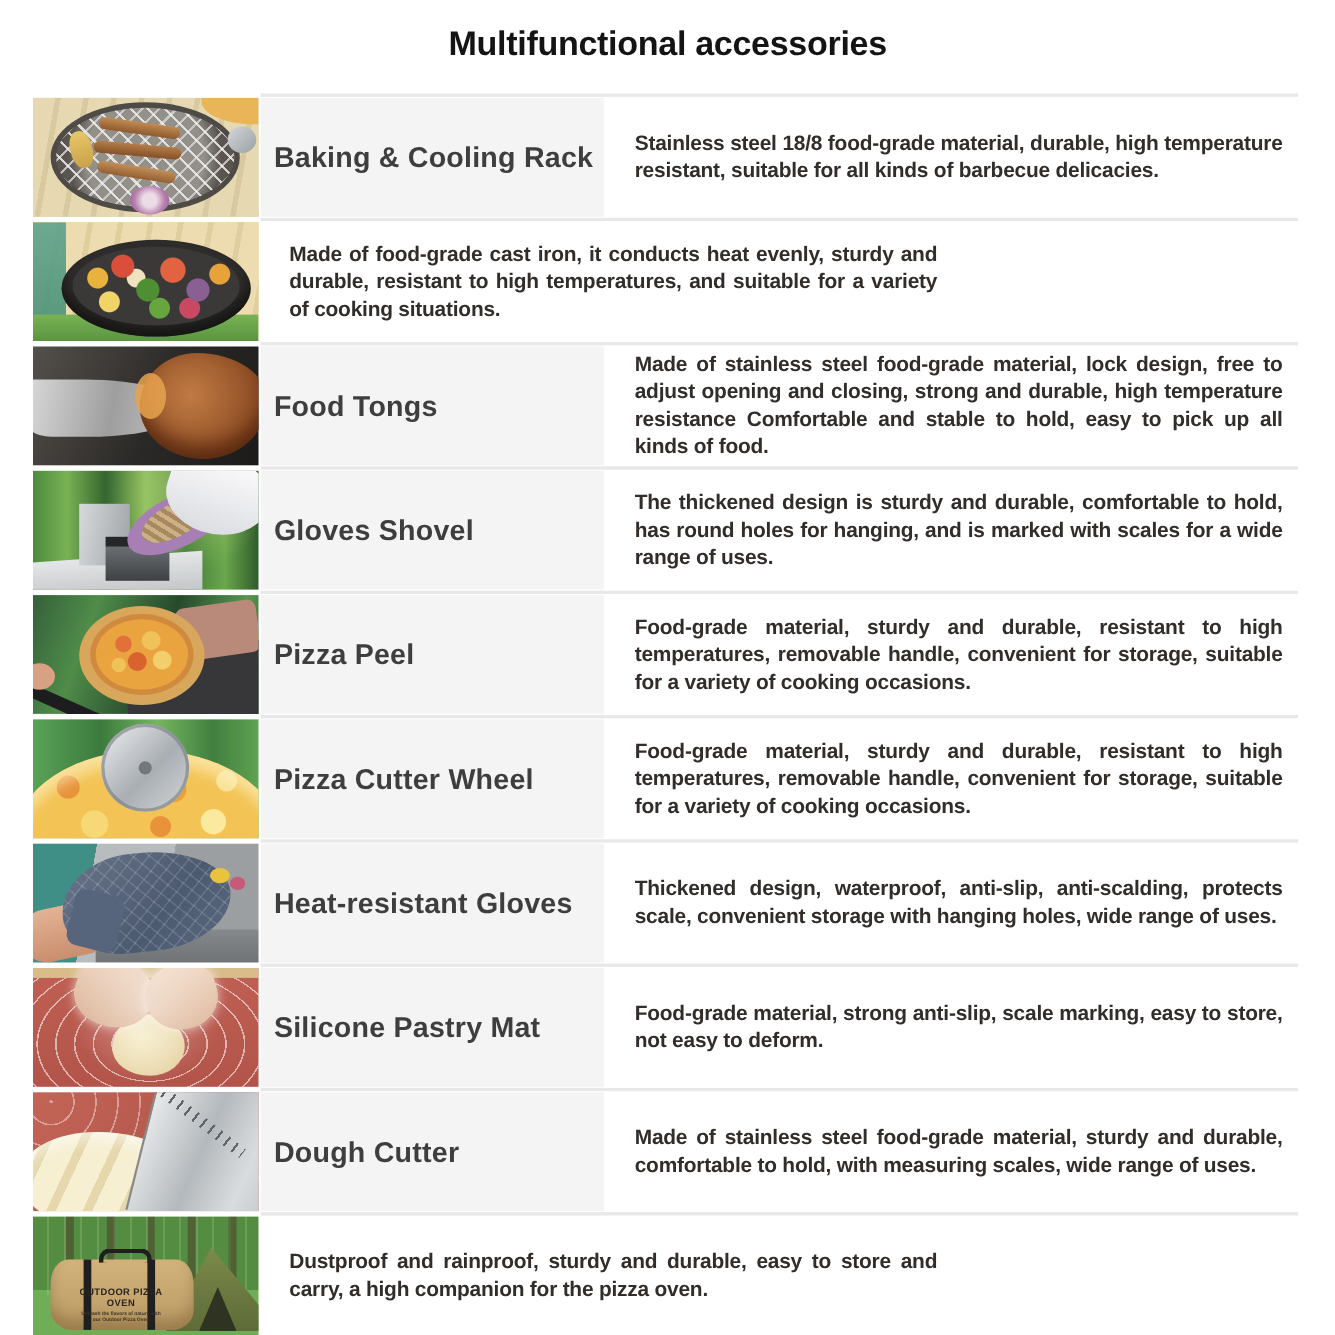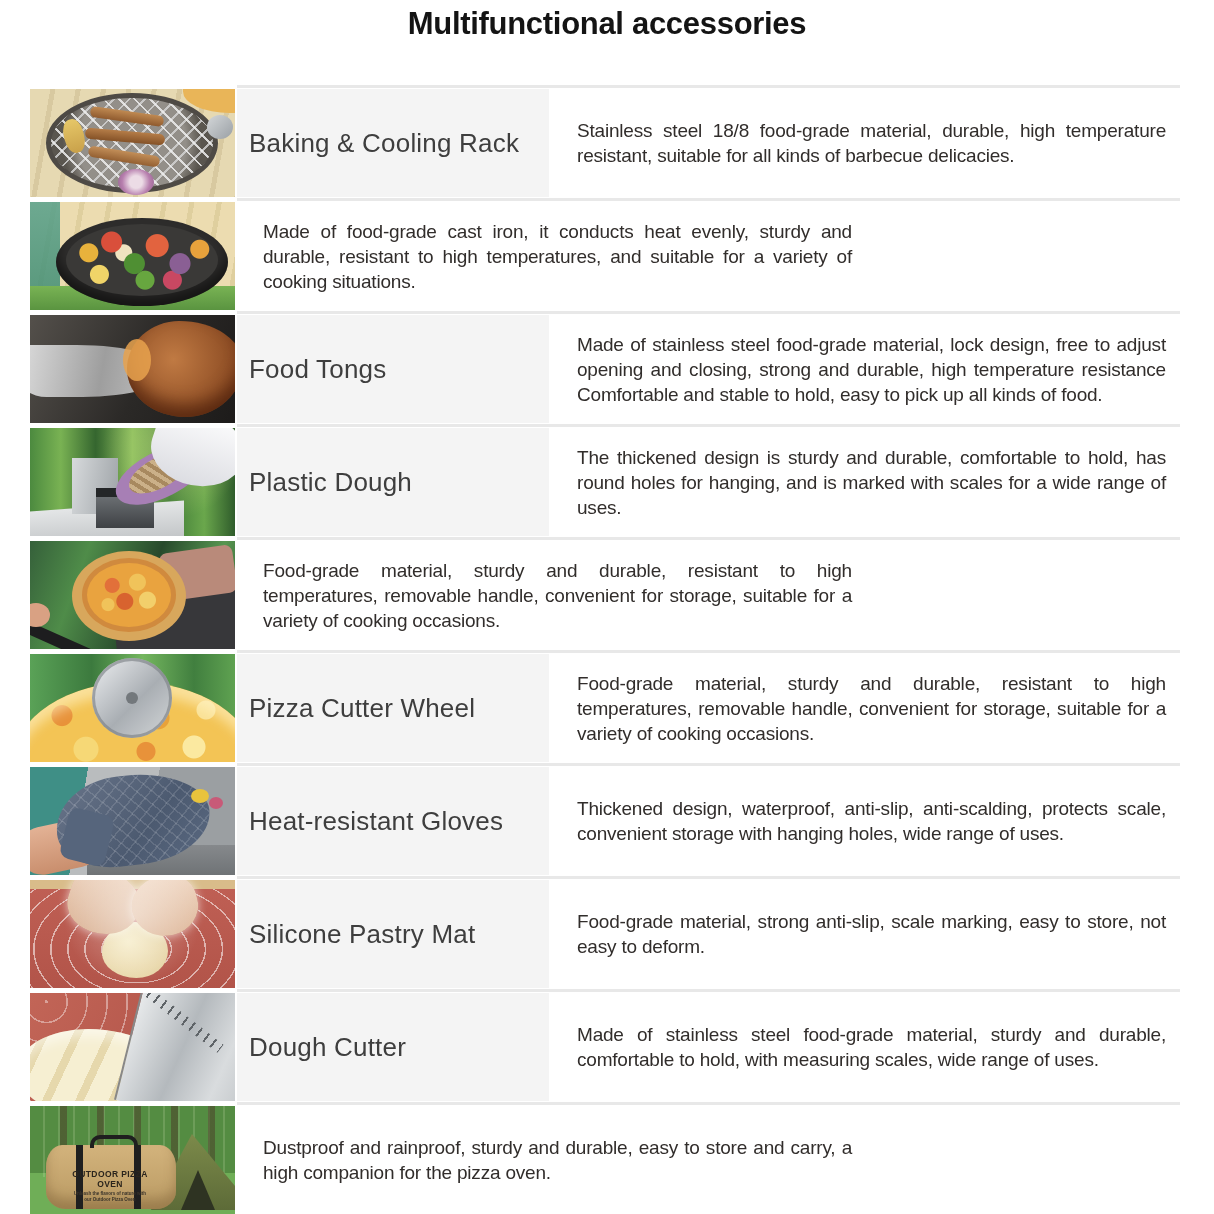--- a/index.html
+++ b/index.html
@@ -2,47 +2,47 @@
 <html lang="en"><head>
 <meta charset="utf-8">
 <style>
   * { box-sizing: border-box; }
   html,body { margin:0; padding:0; }
   body {
     width:1214px; height:1214px; overflow:hidden; background:#ffffff;
     font-family:"Liberation Sans", sans-serif;
   }
   
-  .hdr { height:84px; padding-top:6px; }
+  .hdr { height:84px; padding-top:22px; }
   .hdr .line {
     text-align:center; font-size:31px; line-height:36px; font-weight:700;
     color:#141414; letter-spacing:-0.3px;
   }
   
   .divider { height:3px; margin:1px 34px 1px 237px; background:#e8e8e8; }
   .row { display:flex; height:108px; }
   .thumb {
     position:relative; width:205px; height:108px; margin-left:30px;
     overflow:hidden; flex:none; background:#ccc;
   }
   .thumb > div { position:absolute; }
   .name-cell {
     width:312px; margin-left:2px; background:#f4f4f4; flex:none;
     display:flex; align-items:center; padding-left:12px;
   }
   .name-cell span {
-    font-size:26px; line-height:32px; font-weight:400; color:#3e3e3e;
+    font-size:26px; line-height:32px; font-weight:700; color:#3e3e3e;
     letter-spacing:.2px;
   }
   .desc-cell {
     width:629px; margin-left:2px; margin-right:34px; background:#ffffff;
     flex:none; display:flex; align-items:center; padding:0 14px 0 26px;
   }
   .desc-cell p {
-    margin:0; font-size:19px; line-height:25px; font-weight:400;
+    margin:0; font-size:19px; line-height:25px; font-weight:700;
     color:#312d2b; text-align:justify; letter-spacing:-0.2px;
   }
   
   .t1 { background:repeating-linear-gradient(100deg,#e6d9b2 0 20px,#d8c9a0 20px 25px),#dfd1a8; }
   .t1 .grill { left:16px; top:4px; width:172px; height:100px; border-radius:50%;
     border:5px solid #4e4a45;
     background:
       repeating-linear-gradient(45deg,rgba(238,238,238,.85) 0 2px,transparent 2px 11px),
       repeating-linear-gradient(-45deg,rgba(215,215,215,.8) 0 2px,transparent 2px 11px),
       radial-gradient(circle,#938f89 0 58%,#5a564f 75%); }
@@ -281,37 +281,40 @@
 <div class="row">
   <div class="thumb t4" title="Gloved hand pouring wood pellets from a purple shovel into a steel hopper">
     <div class="shelf"></div>
     <div class="hopper"></div>
     <div class="box"></div>
     <div class="scoop"></div>
     <div class="pellets"></div>
     <div class="glove"></div>
   </div>
   <div class="name-cell">
-    <span>Plastic Dough</span>
+    <span>Gloves Shovel</span>
   </div>
   <div class="desc-cell">
     <p>The thickened design is sturdy and durable, comfortable to hold, has round holes for hanging, and is marked with scales for a wide range of uses.</p>
   </div>
 </div>
 
 <div class="divider"></div>
 
 <div class="row">
   <div class="thumb t5" title="Pizza on a round peel sliding into an outdoor pizza oven">
     <div class="oven"></div>
     <div class="stone"></div>
     <div class="peelc"></div>
     <div class="pizza"></div>
     <div class="handle"></div>
     <div class="finger"></div>
+  </div>
+  <div class="name-cell">
+    <span>Pizza Peel</span>
   </div>
   <div class="desc-cell">
     <p>Food-grade material, sturdy and durable, resistant to high temperatures, removable handle, convenient for storage, suitable for a variety of cooking occasions.</p>
   </div>
 </div>
 
 <div class="divider"></div>
 
 <div class="row">
   <div class="thumb t6" title="Steel cutter wheel slicing a cheese pizza">

